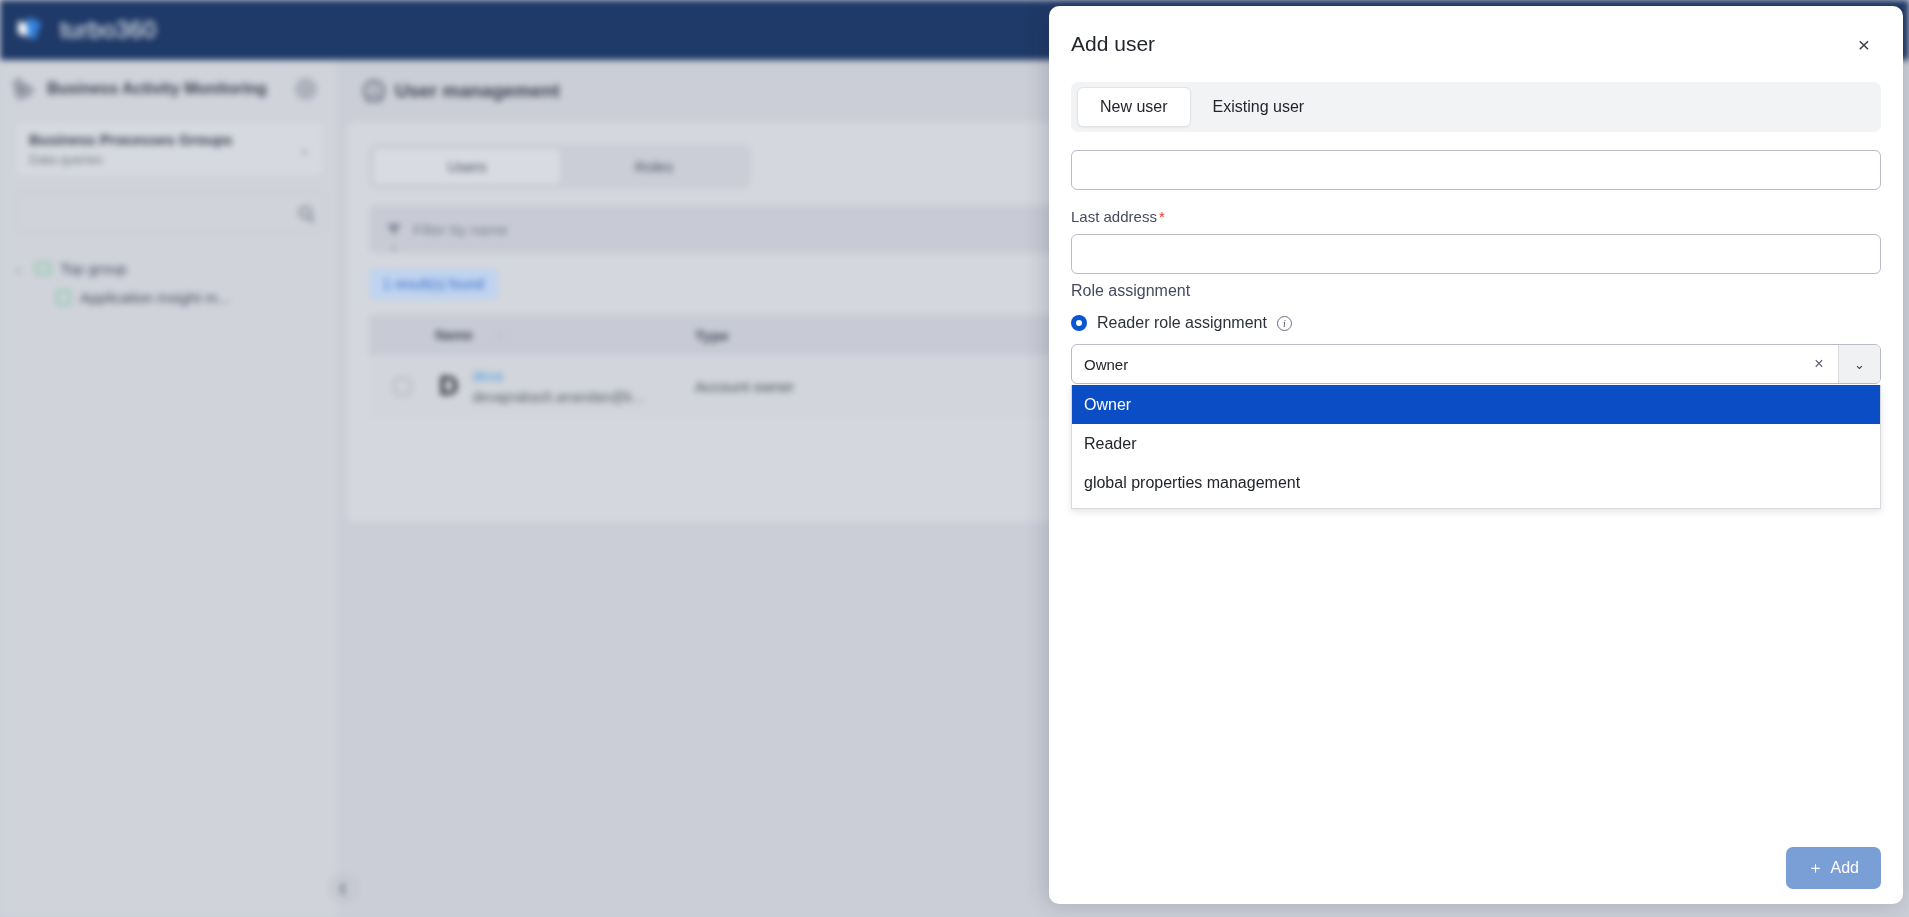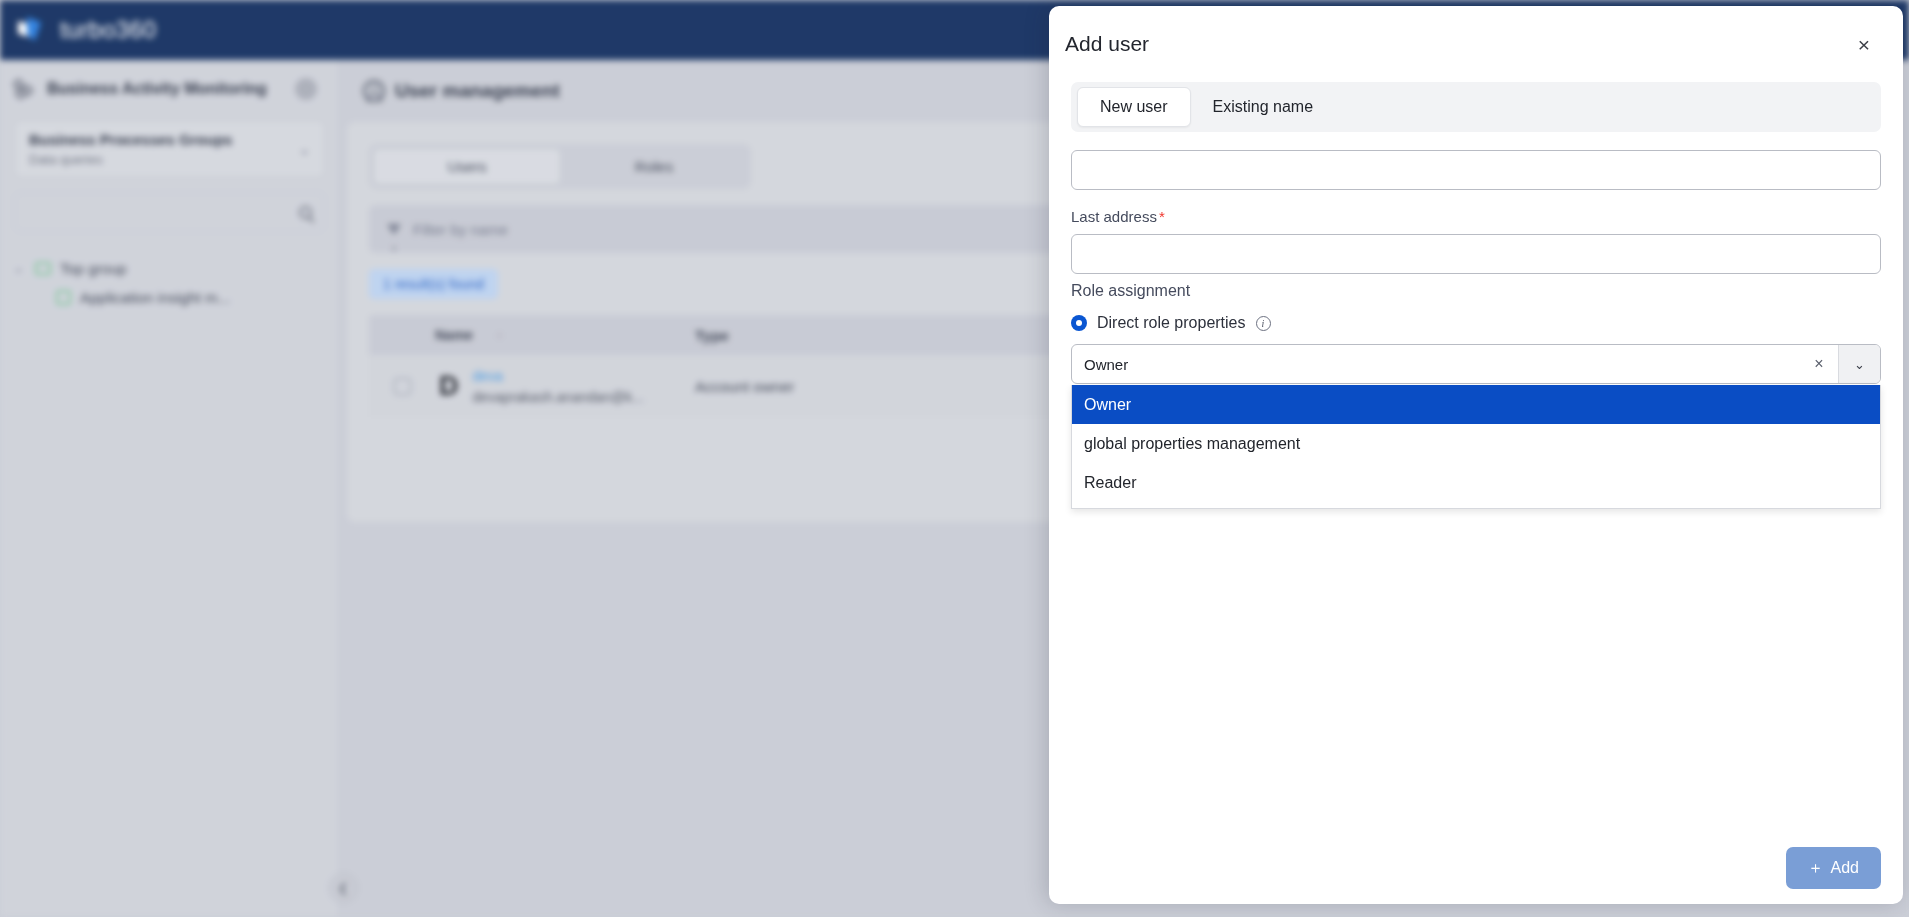--- a/index.html
+++ b/index.html
@@ -260,21 +260,21 @@
     position: absolute;
     left: 1049px; top: 6px;
     width: 854px; height: 898px;
     background: #ffffff;
     border-radius: 10px;
     box-shadow: -3px 0 22px rgba(30,35,50,.20);
   }
   .modal-header {
     height: 76px;
     display: flex; align-items: center;
-    padding: 0 26px 0 16px;
+    padding: 0 26px 0 22px;
   }
   .modal-title {
     font-size: 21px; color: #23262e;
     flex: 1 1 auto;
   }
   .close-x {
     width: 26px; height: 26px;
     display: flex; align-items: center; justify-content: center;
     color: #3c3f47; font-size: 21px; line-height: 1;
     cursor: pointer;
@@ -516,53 +516,53 @@
 
   <div class="modal-header">
     <span class="modal-title">Add user</span>
     <span class="close-x">×</span>
   </div>
 
   <div class="modal-body">
 
     <div class="tabbar">
       <div class="tab active">New user</div>
-      <div class="tab">Existing name</div>
+      <div class="tab">Existing user</div>
     </div>
 
     <div class="field">
       <input class="input" type="text" value="" style="">
     </div>
 
 
     <div class="field">
       <div class="field-label">
         <span>Last address</span><span class="req">*</span>
       </div>
       <input class="input" type="text" value="" style="">
     </div>
 
     <div class="section-label">Role assignment</div>
 
     <div class="radio-row">
       <span class="radio"></span>
-      <span class="radio-label">Direct role properties</span>
+      <span class="radio-label">Reader role assignment</span>
       <span class="info-ico">i</span>
     </div>
 
     <div class="combo-wrap">
       <div class="combo">
         <span class="val">Owner</span>
         <span class="clear">×</span>
         <span class="drop">⌄</span>
       </div>
       <div class="options">
         <div class="option selected">Owner</div>
+        <div class="option">Reader</div>
         <div class="option">global properties management</div>
-        <div class="option">Reader</div>
       </div>
     </div>
 
   </div>
 
   <div class="modal-footer">
     <button class="add-btn">
       <span>＋</span>
       <span>Add</span>
     </button>

